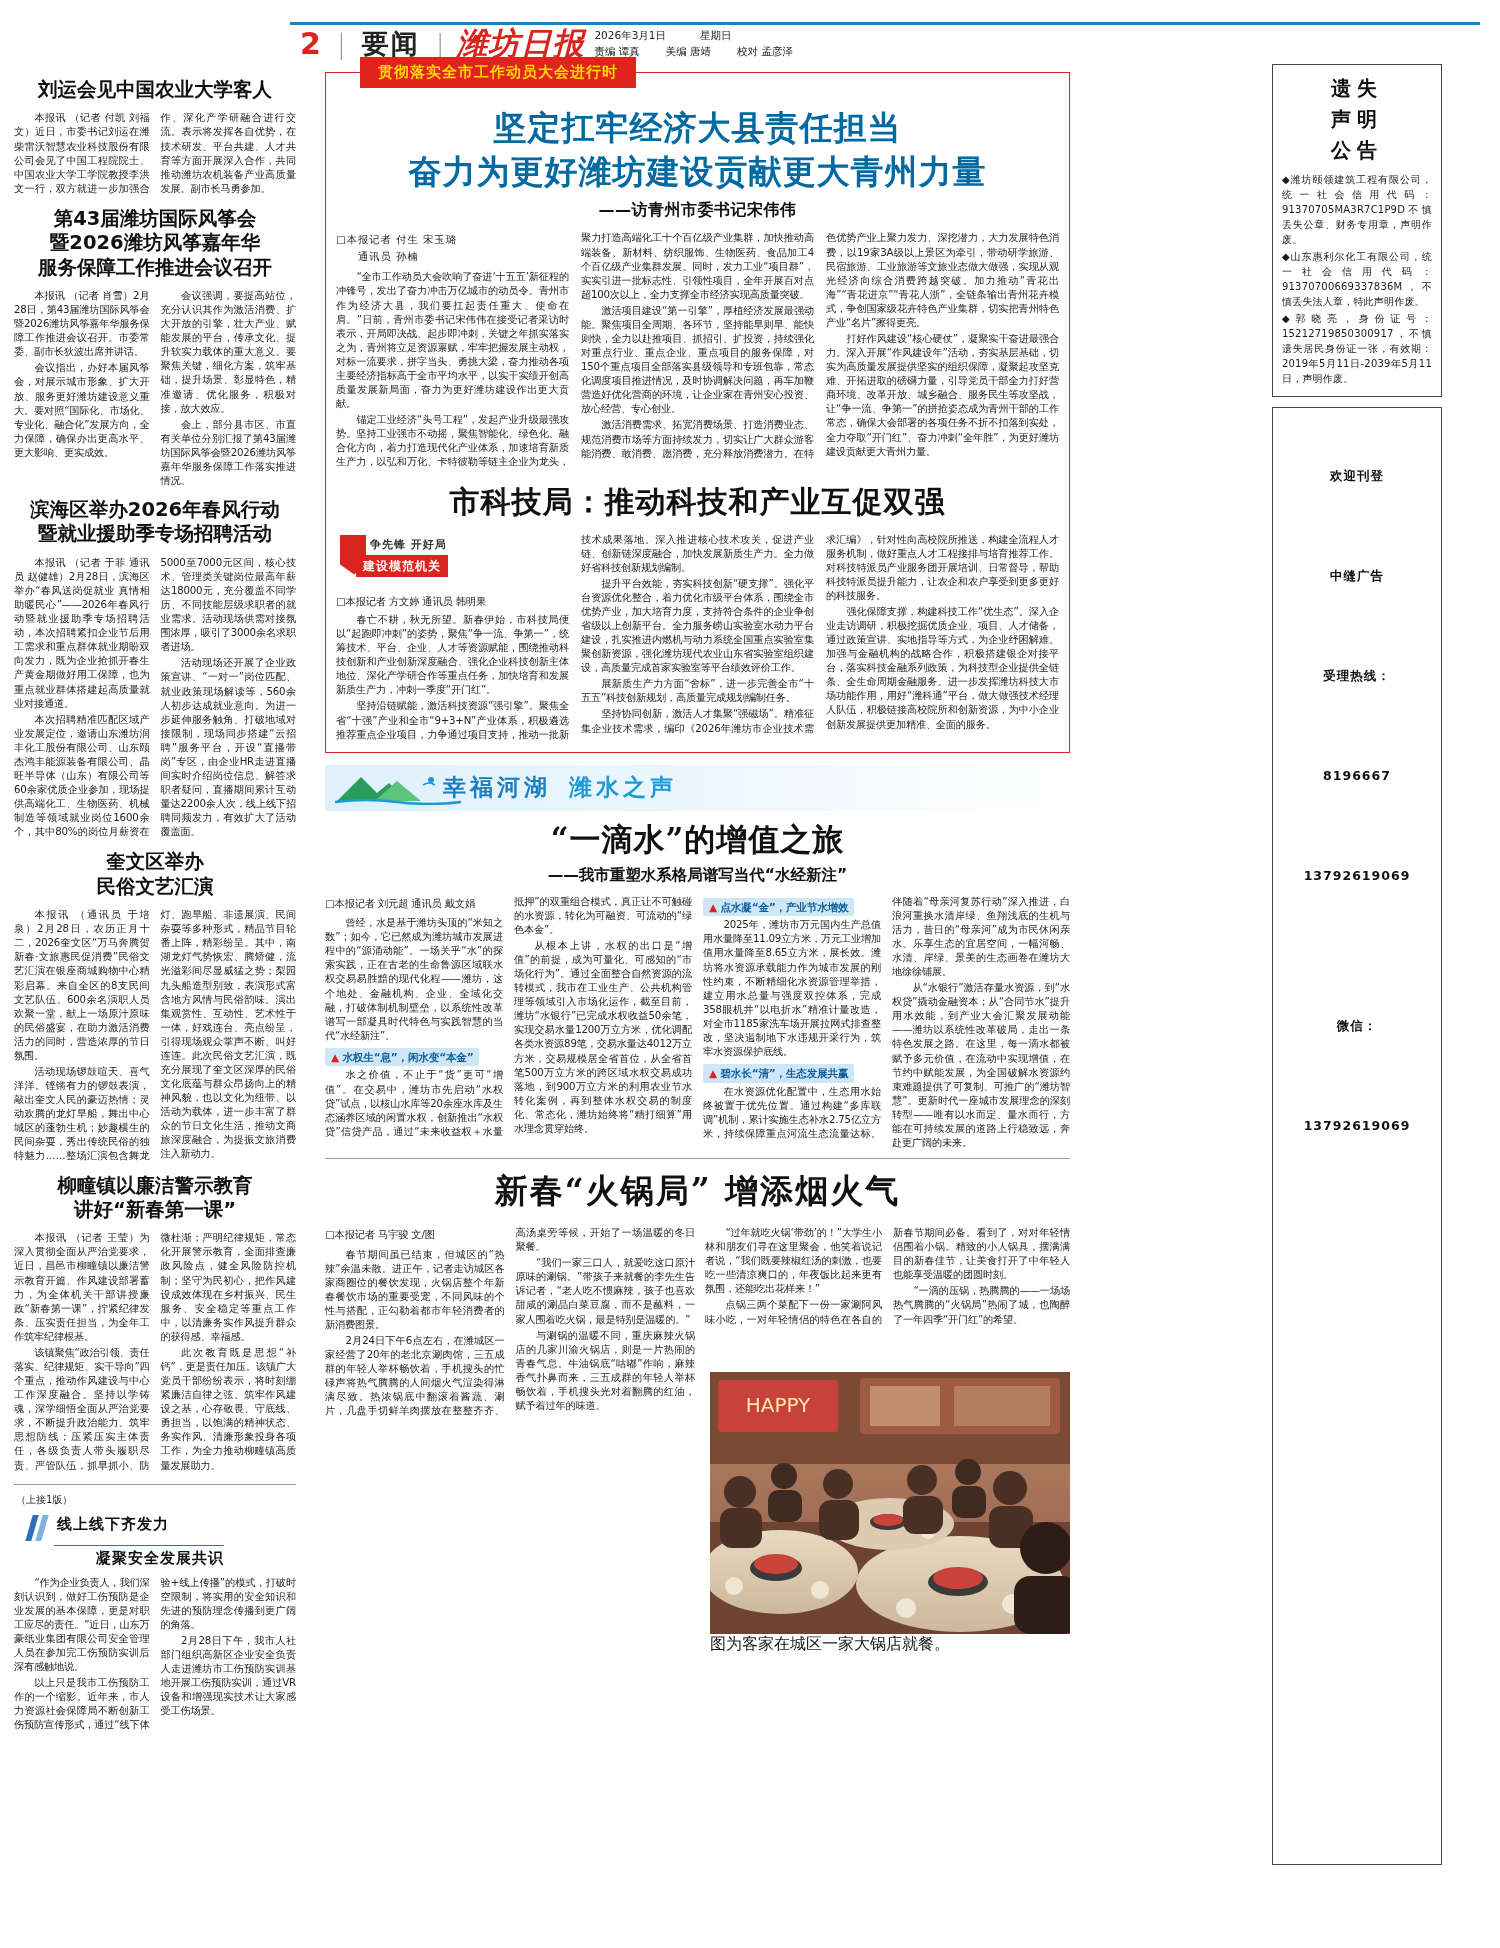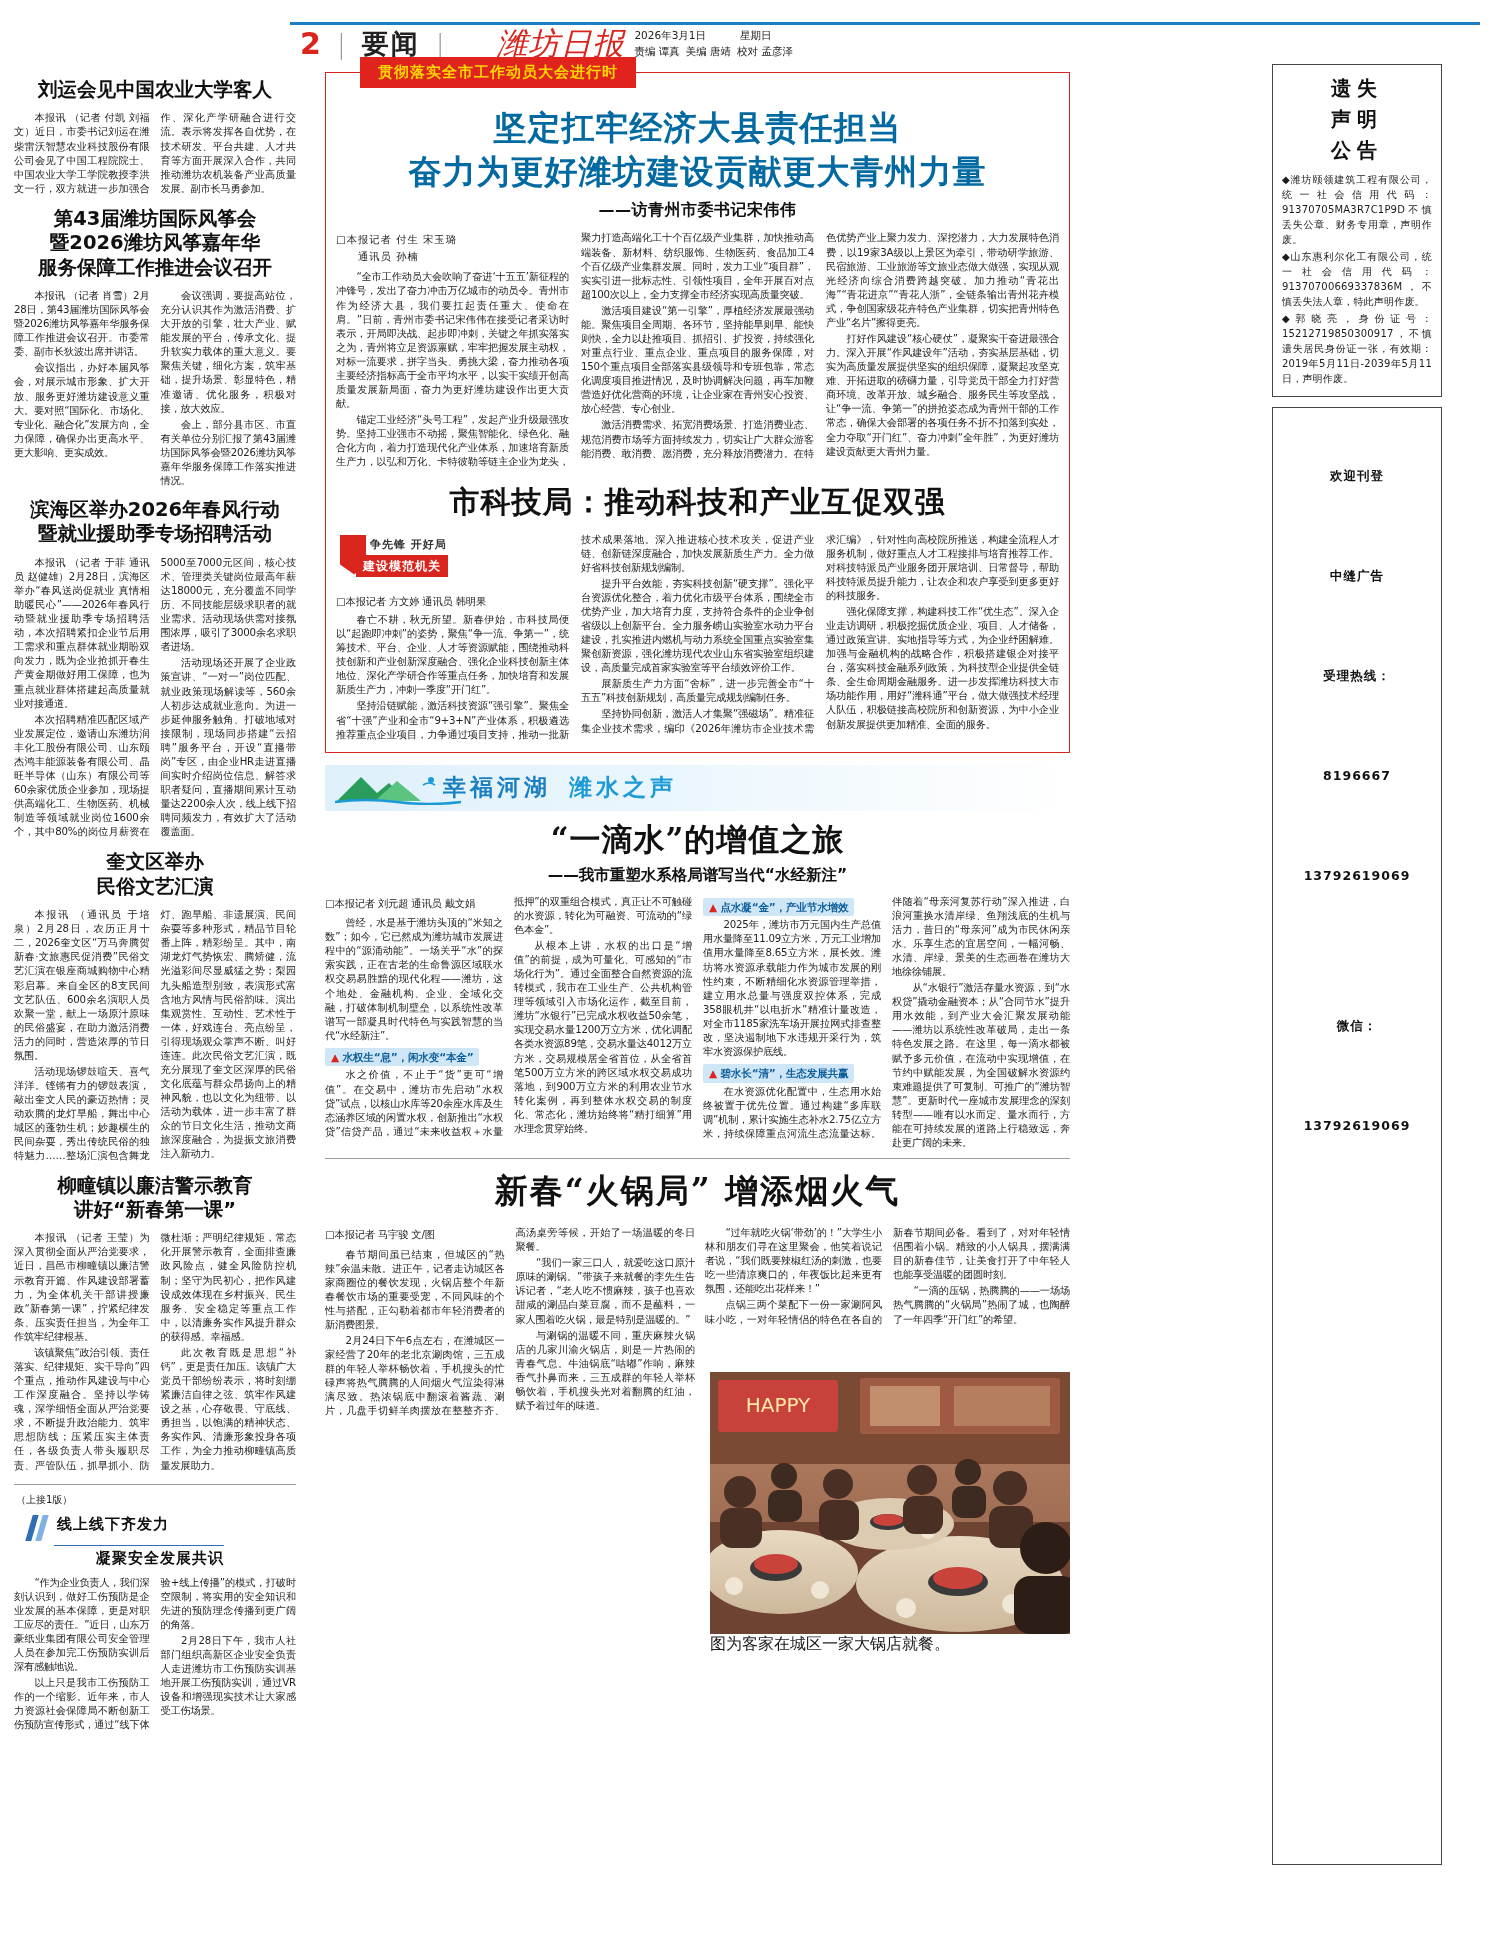--- a/index.html
+++ b/index.html
@@ -14,25 +14,25 @@
 
   
   .masthead{
     position:absolute;left:0;top:0;width:1500px;height:64px;
   }
   .mh-rule{position:absolute;left:290px;top:22px;width:1190px;height:3px;background:#1f7fc4;}
   .mh-inner{position:absolute;left:296px;top:24px;width:720px;height:40px;display:flex;align-items:center;gap:0px;}
   .mh-num{font-size:30px;font-weight:bold;color:#d9251d;font-family:"DejaVu Sans",sans-serif;line-height:1;padding:0 10px 0 4px;}
   .mh-sep{color:#999;font-size:26px;font-weight:300;padding:0 6px;}
   .mh-sec{font-size:27px;font-weight:bold;letter-spacing:2px;color:#222;padding:0 10px;}
-  .mh-logo{font-size:31px;font-weight:normal;color:#d9251d;letter-spacing:1px;padding:0 6px;
-           font-family:"DejaVu Serif","Liberation Serif",serif;font-style:italic;margin-left:40px;}
+  .mh-logo{font-size:31px;font-weight:bold;color:#d9251d;letter-spacing:1px;padding:0 6px;
+           font-family:"DejaVu Serif","Liberation Serif",serif;font-style:italic;}
   .mh-meta{margin-left:4px;font-size:10.5px;line-height:1.5;color:#222;}
   .mh-meta .r1{display:flex;gap:34px;}
-  .mh-meta .r2{display:flex;gap:6px;}
+  .mh-meta .r2{display:flex;gap:26px;}
 
   
   .body-col{
     font-size:10.2px;line-height:1.38;text-align:justify;
     font-family:"DejaVu Sans","Liberation Sans",sans-serif;
     letter-spacing:-0.2px;
     color:#222;
   }
   .body-col p{margin:0 0 2px 0;text-indent:2em;}
 

